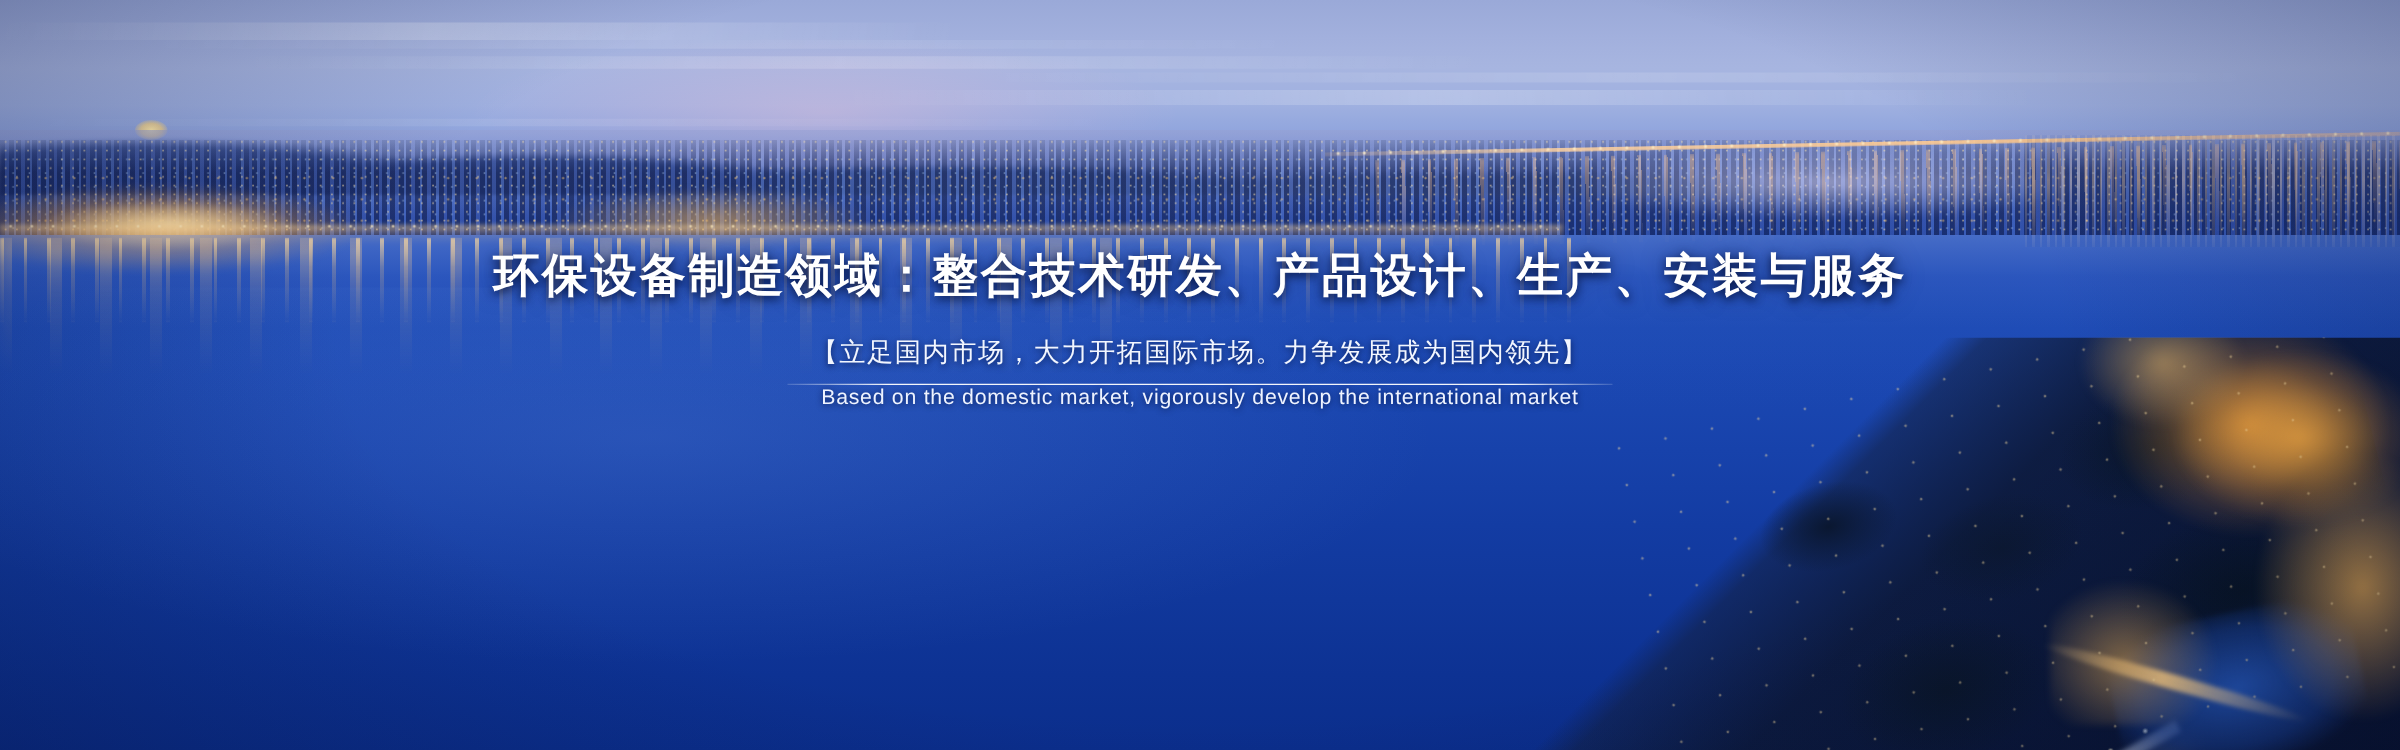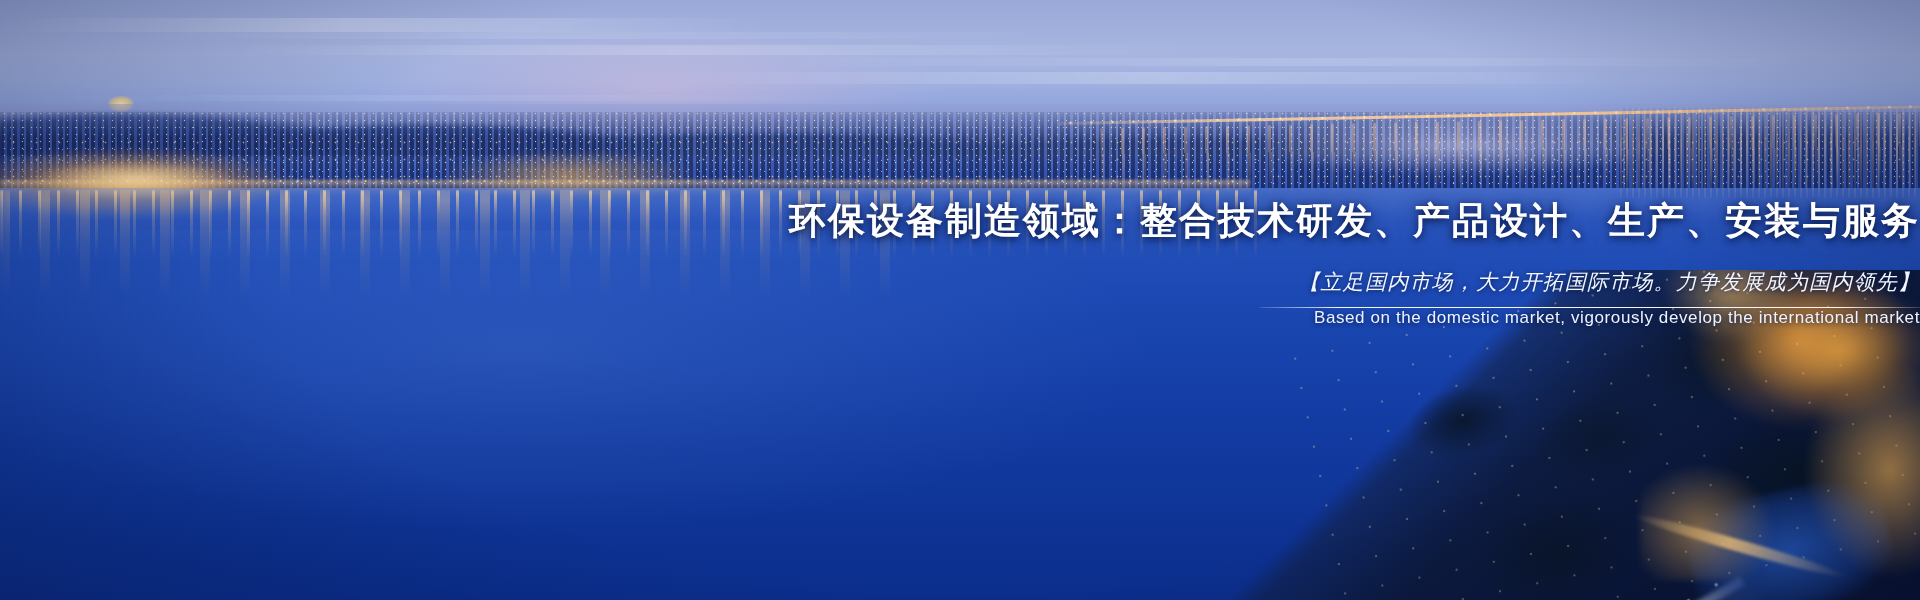--- a/index.html
+++ b/index.html
@@ -294,41 +294,40 @@
     background:
       repeating-linear-gradient(90deg, rgba(255,210,150,.38) 0 2px, rgba(20,40,110,.25) 2px 6px);
     mask-image:linear-gradient(180deg, rgba(0,0,0,.2) 0%, #000 40%, rgba(0,0,0,.15) 100%);
     -webkit-mask-image:linear-gradient(180deg, rgba(0,0,0,.2) 0%, #000 40%, rgba(0,0,0,.15) 100%);
     opacity:.9;
   }
 
   
   .content{
     position:absolute; left:0; top:0; width:1920px; height:484px;
-    display:flex; flex-direction:column; align-items:flex-end;
+    display:flex; flex-direction:column; align-items:center;
     pointer-events:none;
   }
   .headline{
     margin-top:196px;
     font-size:37px;
     font-weight:bold;
     letter-spacing:2px;
     color:#ffffff;
     white-space:nowrap;
     text-shadow:0 2px 7px rgba(4,14,52,.85), 0 0 18px rgba(10,30,90,.55);
   }
   .sub-cn{
     margin-top:22px;
     font-size:21px;
     font-weight:normal;
     letter-spacing:1.2px;
     color:#f2f6ff;
     white-space:nowrap;
     text-shadow:0 1px 5px rgba(5,18,60,.8);
-    font-style:italic;
   }
   .divider{
     margin-top:11px;
     width:660px; height:1px;
     background:linear-gradient(90deg, rgba(255,255,255,.15) 0%, rgba(255,255,255,.95) 12%, rgba(255,255,255,.95) 88%, rgba(255,255,255,.15) 100%);
   }
   .sub-en{
     font-size:17px;
     letter-spacing:.6px;
     color:#eef3ff;

